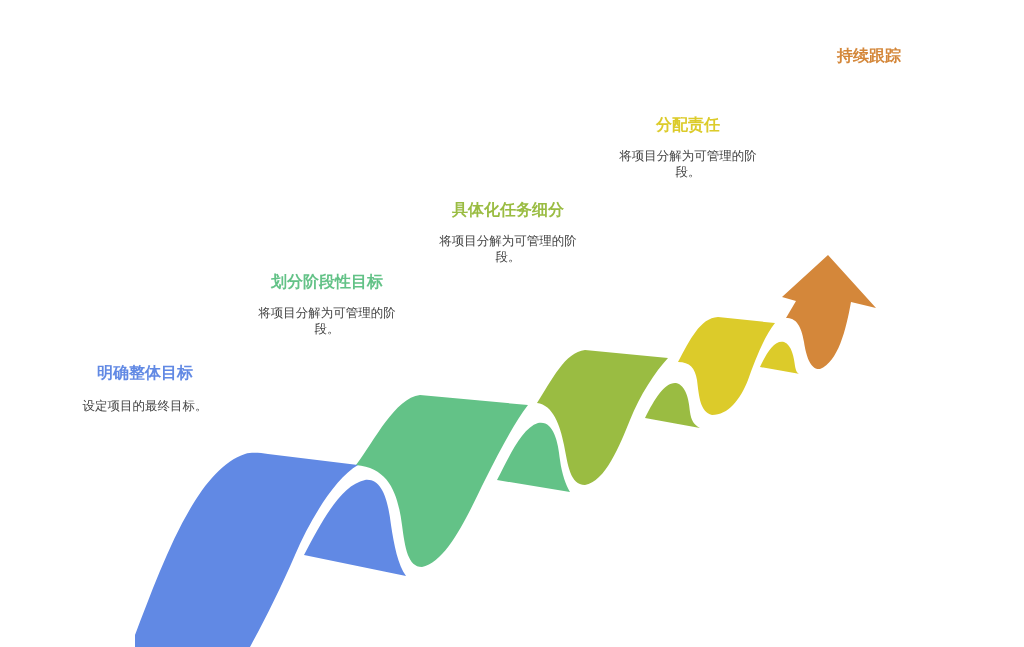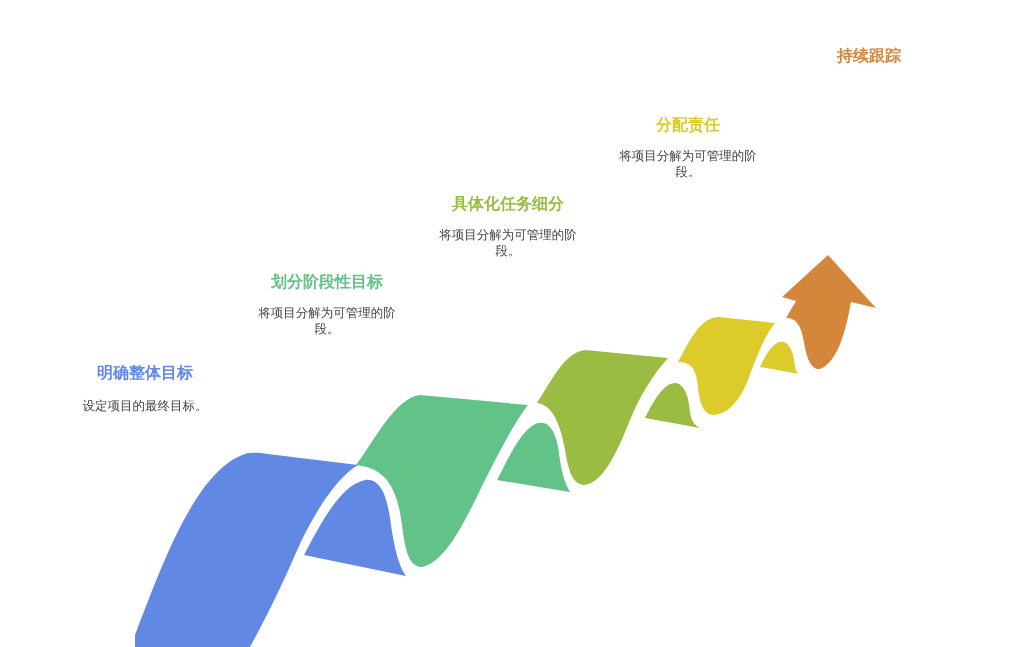--- a/index.html
+++ b/index.html
@@ -65,21 +65,21 @@
 <div class="step" style="left:60px; top:362px; width:170px;">
   <div class="step-title" style="color:#6189E4;font-family:Liberation Serif, serif;">明确整体目标</div>
   <div class="step-desc" style="margin-top:14px;">设定项目的最终目标。</div>
 </div>
 
 <div class="step" style="left:246px; top:271px; width:162px;">
   <div class="step-title" style="color:#63C287;">划分阶段性目标</div>
   <div class="step-desc">将项目分解为可管理的阶段。</div>
 </div>
 
-<div class="step" style="left:428px; top:193px; width:160px;">
+<div class="step" style="left:428px; top:199px; width:160px;">
   <div class="step-title" style="color:#9ABC42;">具体化任务细分</div>
   <div class="step-desc">将项目分解为可管理的阶段。</div>
 </div>
 
 <div class="step" style="left:608px; top:114px; width:160px;">
   <div class="step-title" style="color:#DCCB2A;">分配责任</div>
   <div class="step-desc">将项目分解为可管理的阶段。</div>
 </div>
 
 <div class="step" style="left:784px; top:45px; width:170px;">

